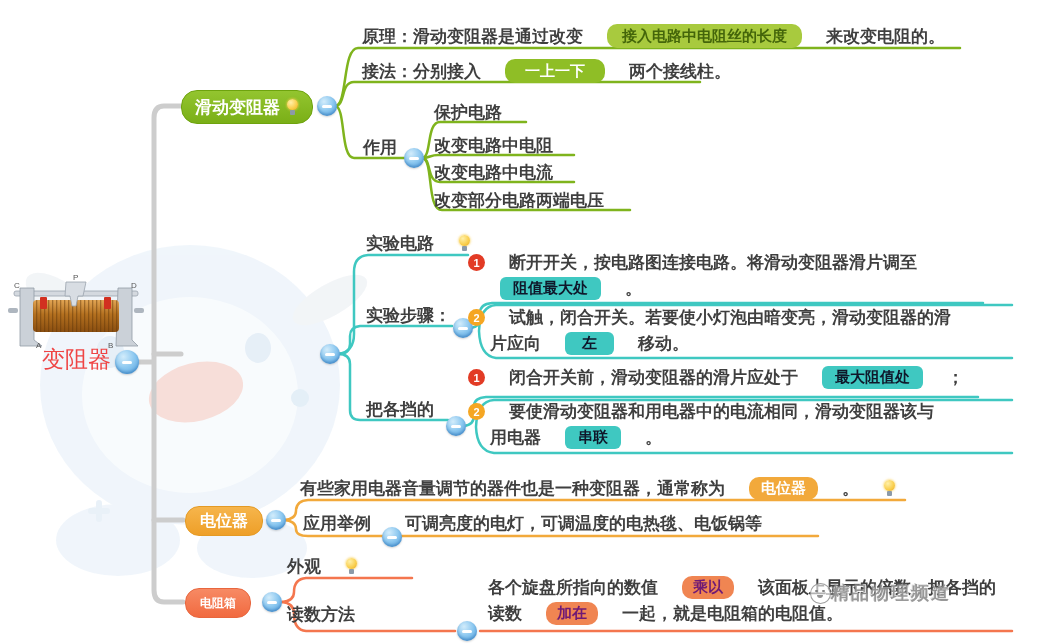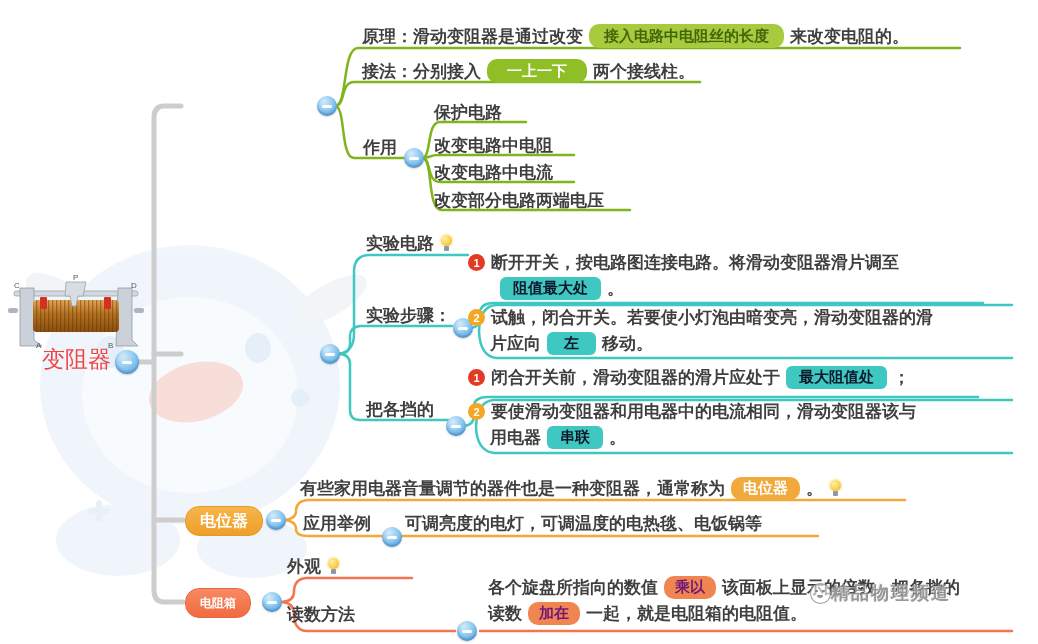--- a/index.html
+++ b/index.html
@@ -1,19 +1,19 @@
 <!DOCTYPE html>
 <html><head>
 <meta charset="utf-8">
 <style>
   html,body{margin:0;padding:0;background:#fff;}
   #stage{position:relative;width:1038px;height:644px;background:#fff;overflow:hidden;
          font-family:"Liberation Sans","DejaVu Sans",sans-serif;color:#3f3f3f;}
   svg.overlay{position:absolute;left:0;top:0;pointer-events:none;}
-  .row{position:absolute;display:flex;align-items:center;gap:6px;white-space:nowrap;
+  .row{position:absolute;display:flex;align-items:center;gap:24px;white-space:nowrap;
        font-size:17px;font-weight:600;color:#3f3f3f;}
   .pill{position:absolute;display:flex;align-items:center;justify-content:center;gap:6px;
         color:#fff;font-weight:bold;border-radius:16px;}
   .pill-green{background:linear-gradient(#93C52F,#7AAF17);border:1px solid #6EA30E;
         left:181px;top:90px;height:32px;padding:0 13px;font-size:17px;}
   .pill-teal{background:linear-gradient(#4ED2CB,#35BDB6);border:1px solid #2FB0AA;
         left:183px;top:329px;padding:5px 14px;font-size:17px;border-radius:13px;
         white-space:pre-line;text-align:center;line-height:1.35;}
   .pill-yellow{background:linear-gradient(#F6B54C,#EE9F28);border:1px solid #E49A24;
         left:185px;top:506px;height:28px;padding:0 14px;font-size:16px;border-radius:14px;}
@@ -138,20 +138,24 @@
       <text x="131" y="288" font-size="8" fill="#555">D</text>
       <text x="73" y="280" font-size="8" fill="#555">P</text>
       <text x="36" y="348" font-size="8" fill="#555">A</text>
       <text x="108" y="348" font-size="8" fill="#555">B</text>
     </g>
   </svg>
 
   <div class="root-label">变阻器</div>
   <div class="minus big" style="left:115px;top:350px;"></div>
 
+  <div class="pill pill-green">
+    <span>滑动变阻器</span>
+    <span class="bulb"></span>
+  </div>
   <div class="minus" style="left:317px;top:96px;"></div>
 
   <div class="row" style="left:362px;top:24px;">
     <span>原理：滑动变阻器是通过改变</span>
     <span class="badge bg-green-lt">接入电路中电阻丝的长度</span>
     <span>来改变电阻的。</span>
   </div>
   <div class="row" style="left:362px;top:59px;">
     <span>接法：分别接入</span>
     <span class="badge bg-green">一上一下</span>

